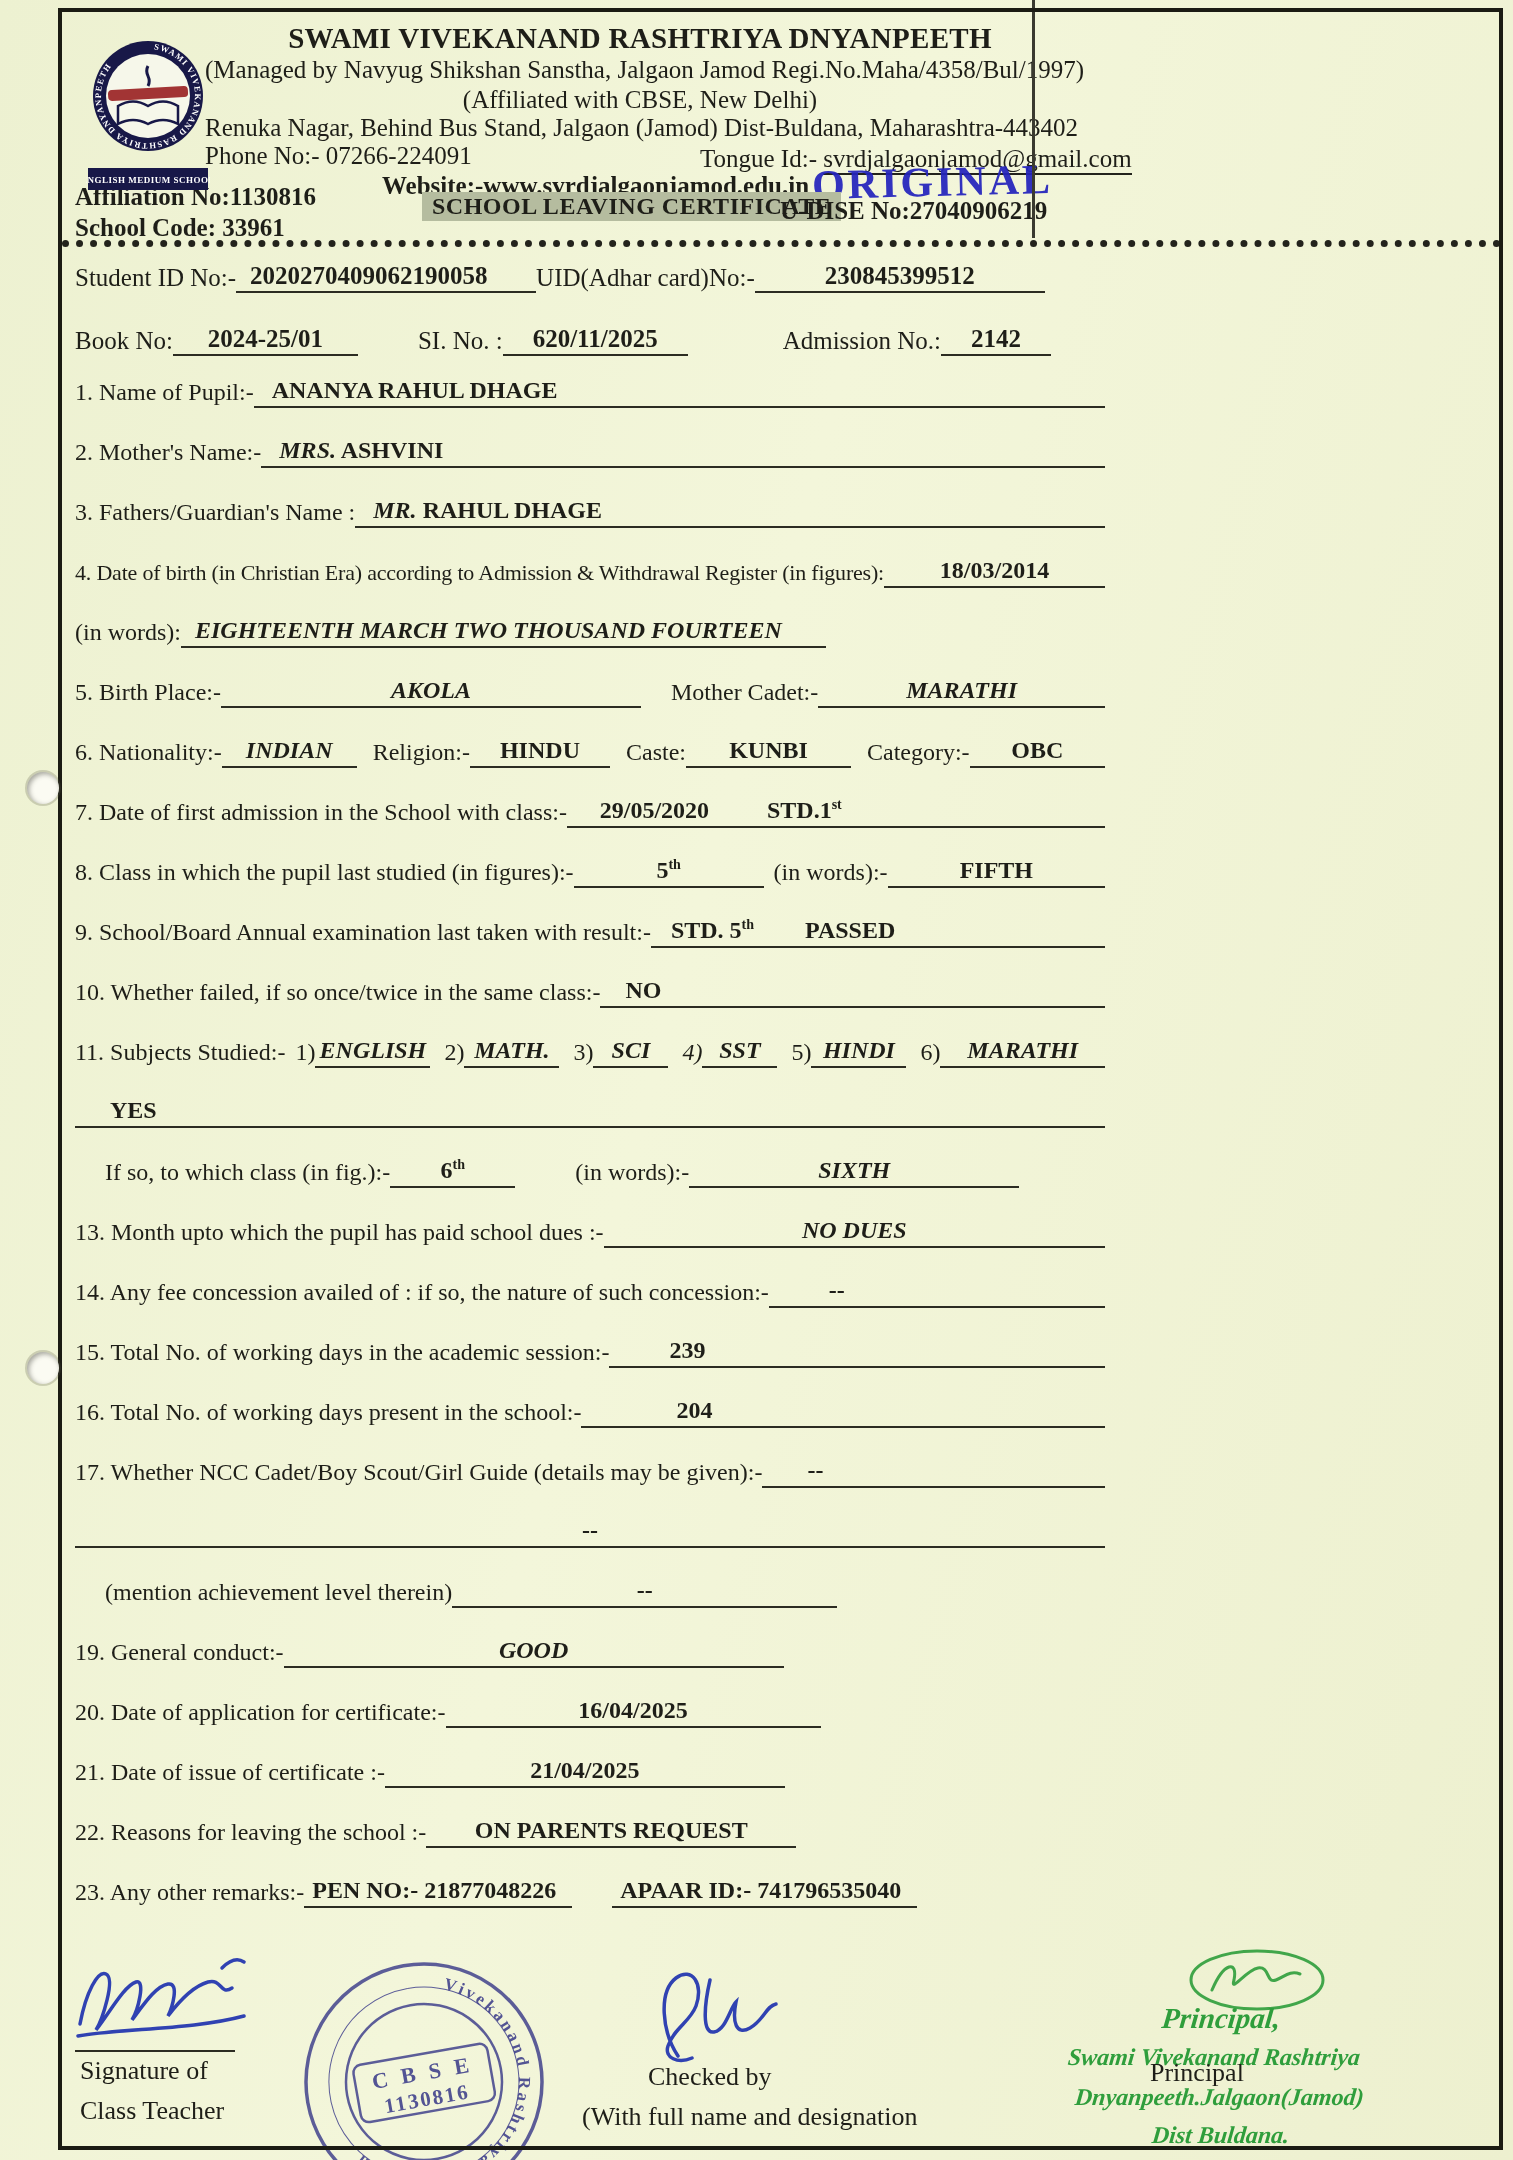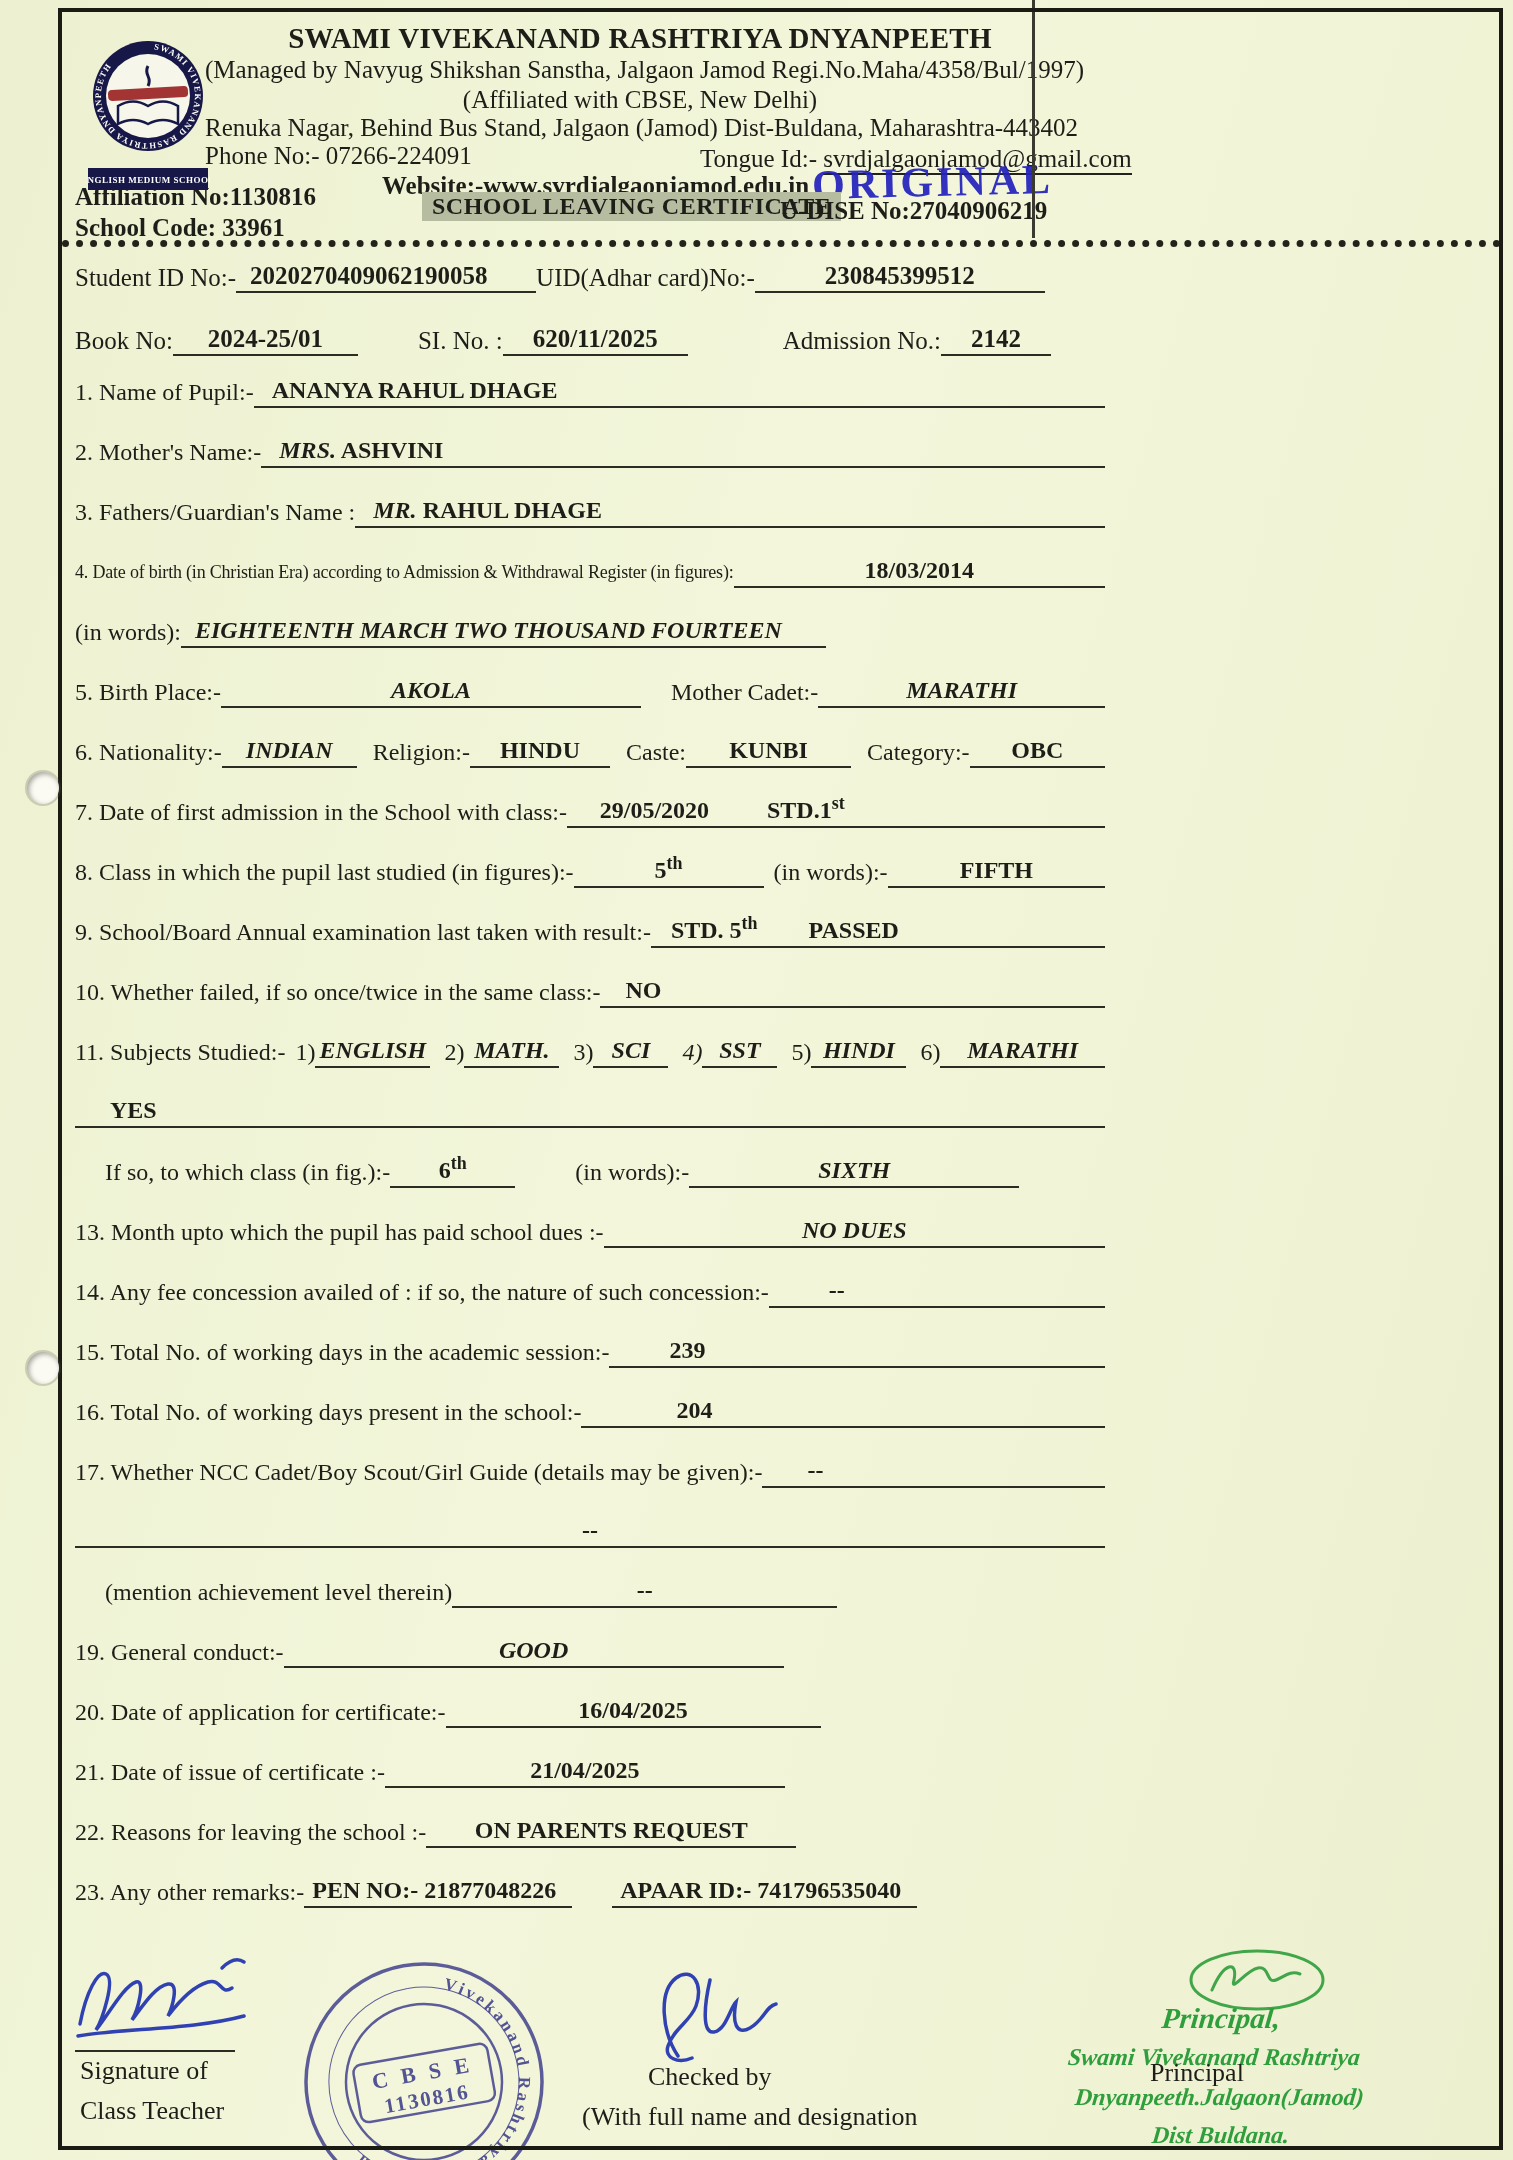--- a/index.html
+++ b/index.html
@@ -20,22 +20,22 @@
   .dotted{position:absolute;left:62px;right:12px;border-top:7px dotted #23231c;z-index:4}
   .vline{position:absolute;width:3px;background:#3a3a30;z-index:3}
   .hole{position:absolute;width:32px;height:32px;border-radius:50%;background:#fbfbf3;z-index:6;
         box-shadow:inset 2px 2px 5px rgba(60,60,50,.45), 0 0 0 2px rgba(90,90,70,.25)}
   .row{position:absolute;left:75px;right:408px;display:flex;align-items:flex-end;font-size:24px;line-height:31px;z-index:2}
   .row.indent{left:105px}
   .lbl{white-space:nowrap;flex:none}
   .val{font-weight:bold;border-bottom:2px solid #2c2c22;text-align:center;white-space:nowrap;flex:none;min-height:31px}
   .fill{flex:1 1 auto}
   .left{text-align:left}
-  .sup{font-size:18px;vertical-align:super;line-height:0}
-  .tight{font-size:18px;letter-spacing:-.2px}
+  .sup{font-size:14px;vertical-align:super;line-height:0}
+  .tight{font-size:22px;letter-spacing:-.2px}
   .meta{font-size:25px}
   .foot{font-size:26px;z-index:4}
   .green{color:#2f9e3c;font-style:italic;font-weight:bold;transform:skewX(-6deg)}
   svg{display:block}
 </style>
 </head>
 <body>
 
 <div class="page">
   <div class="frame"></div>

